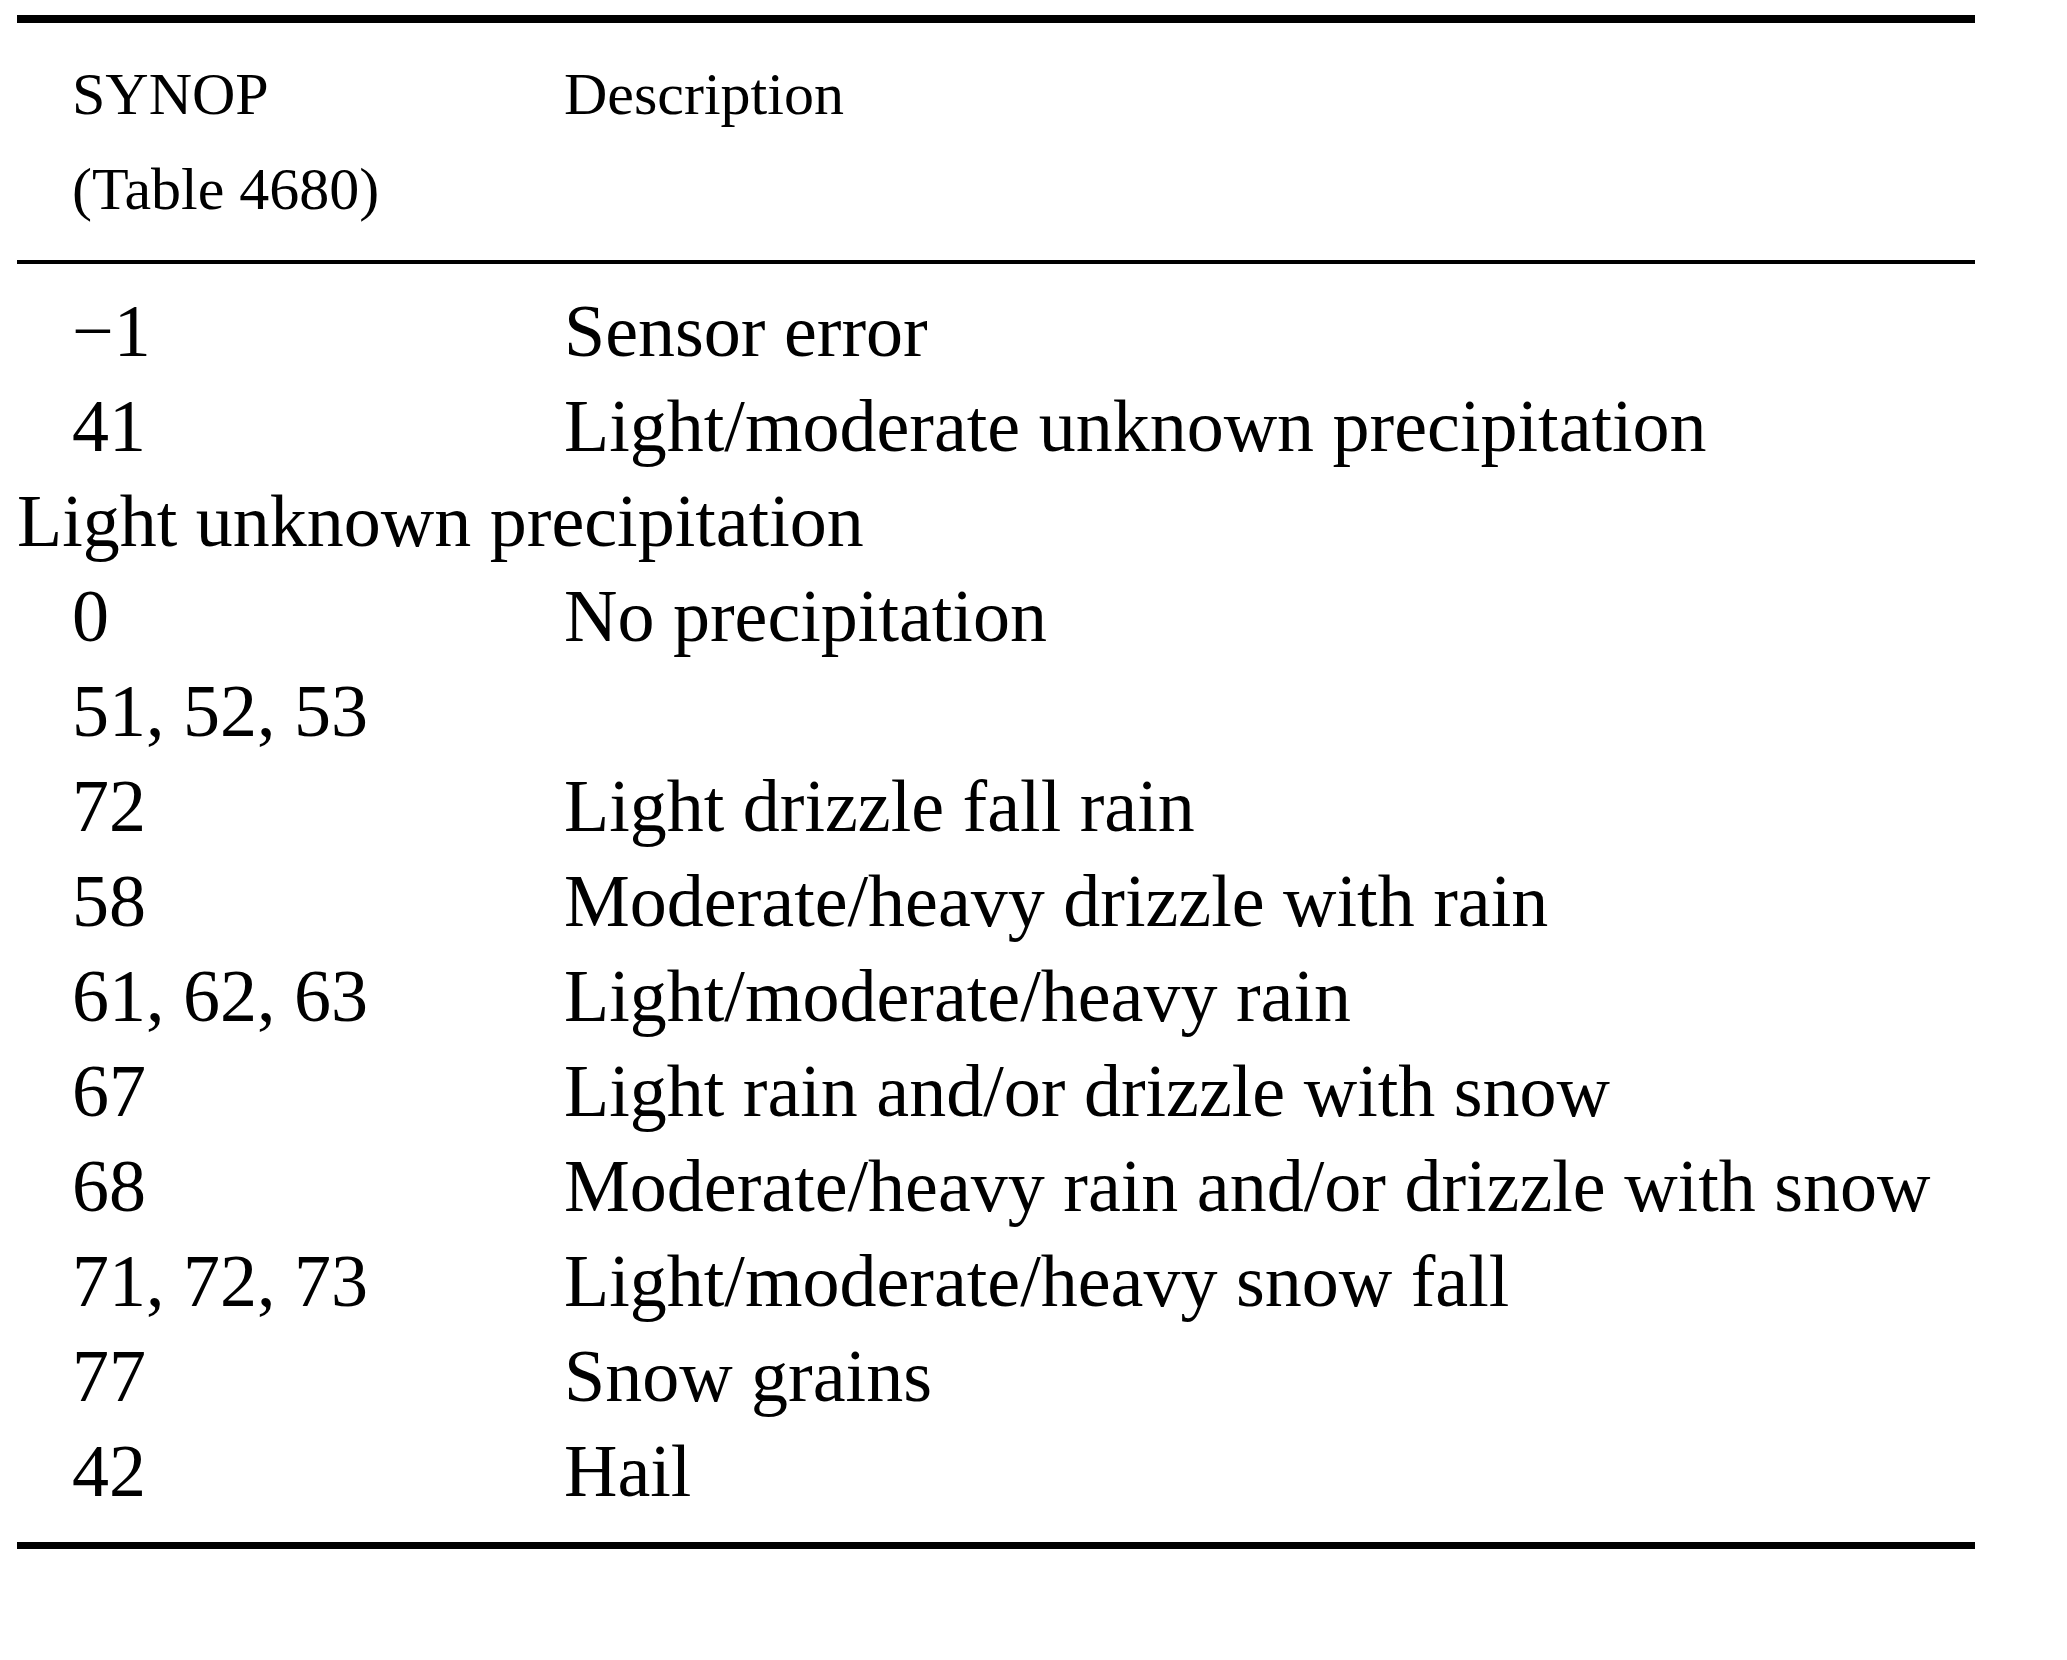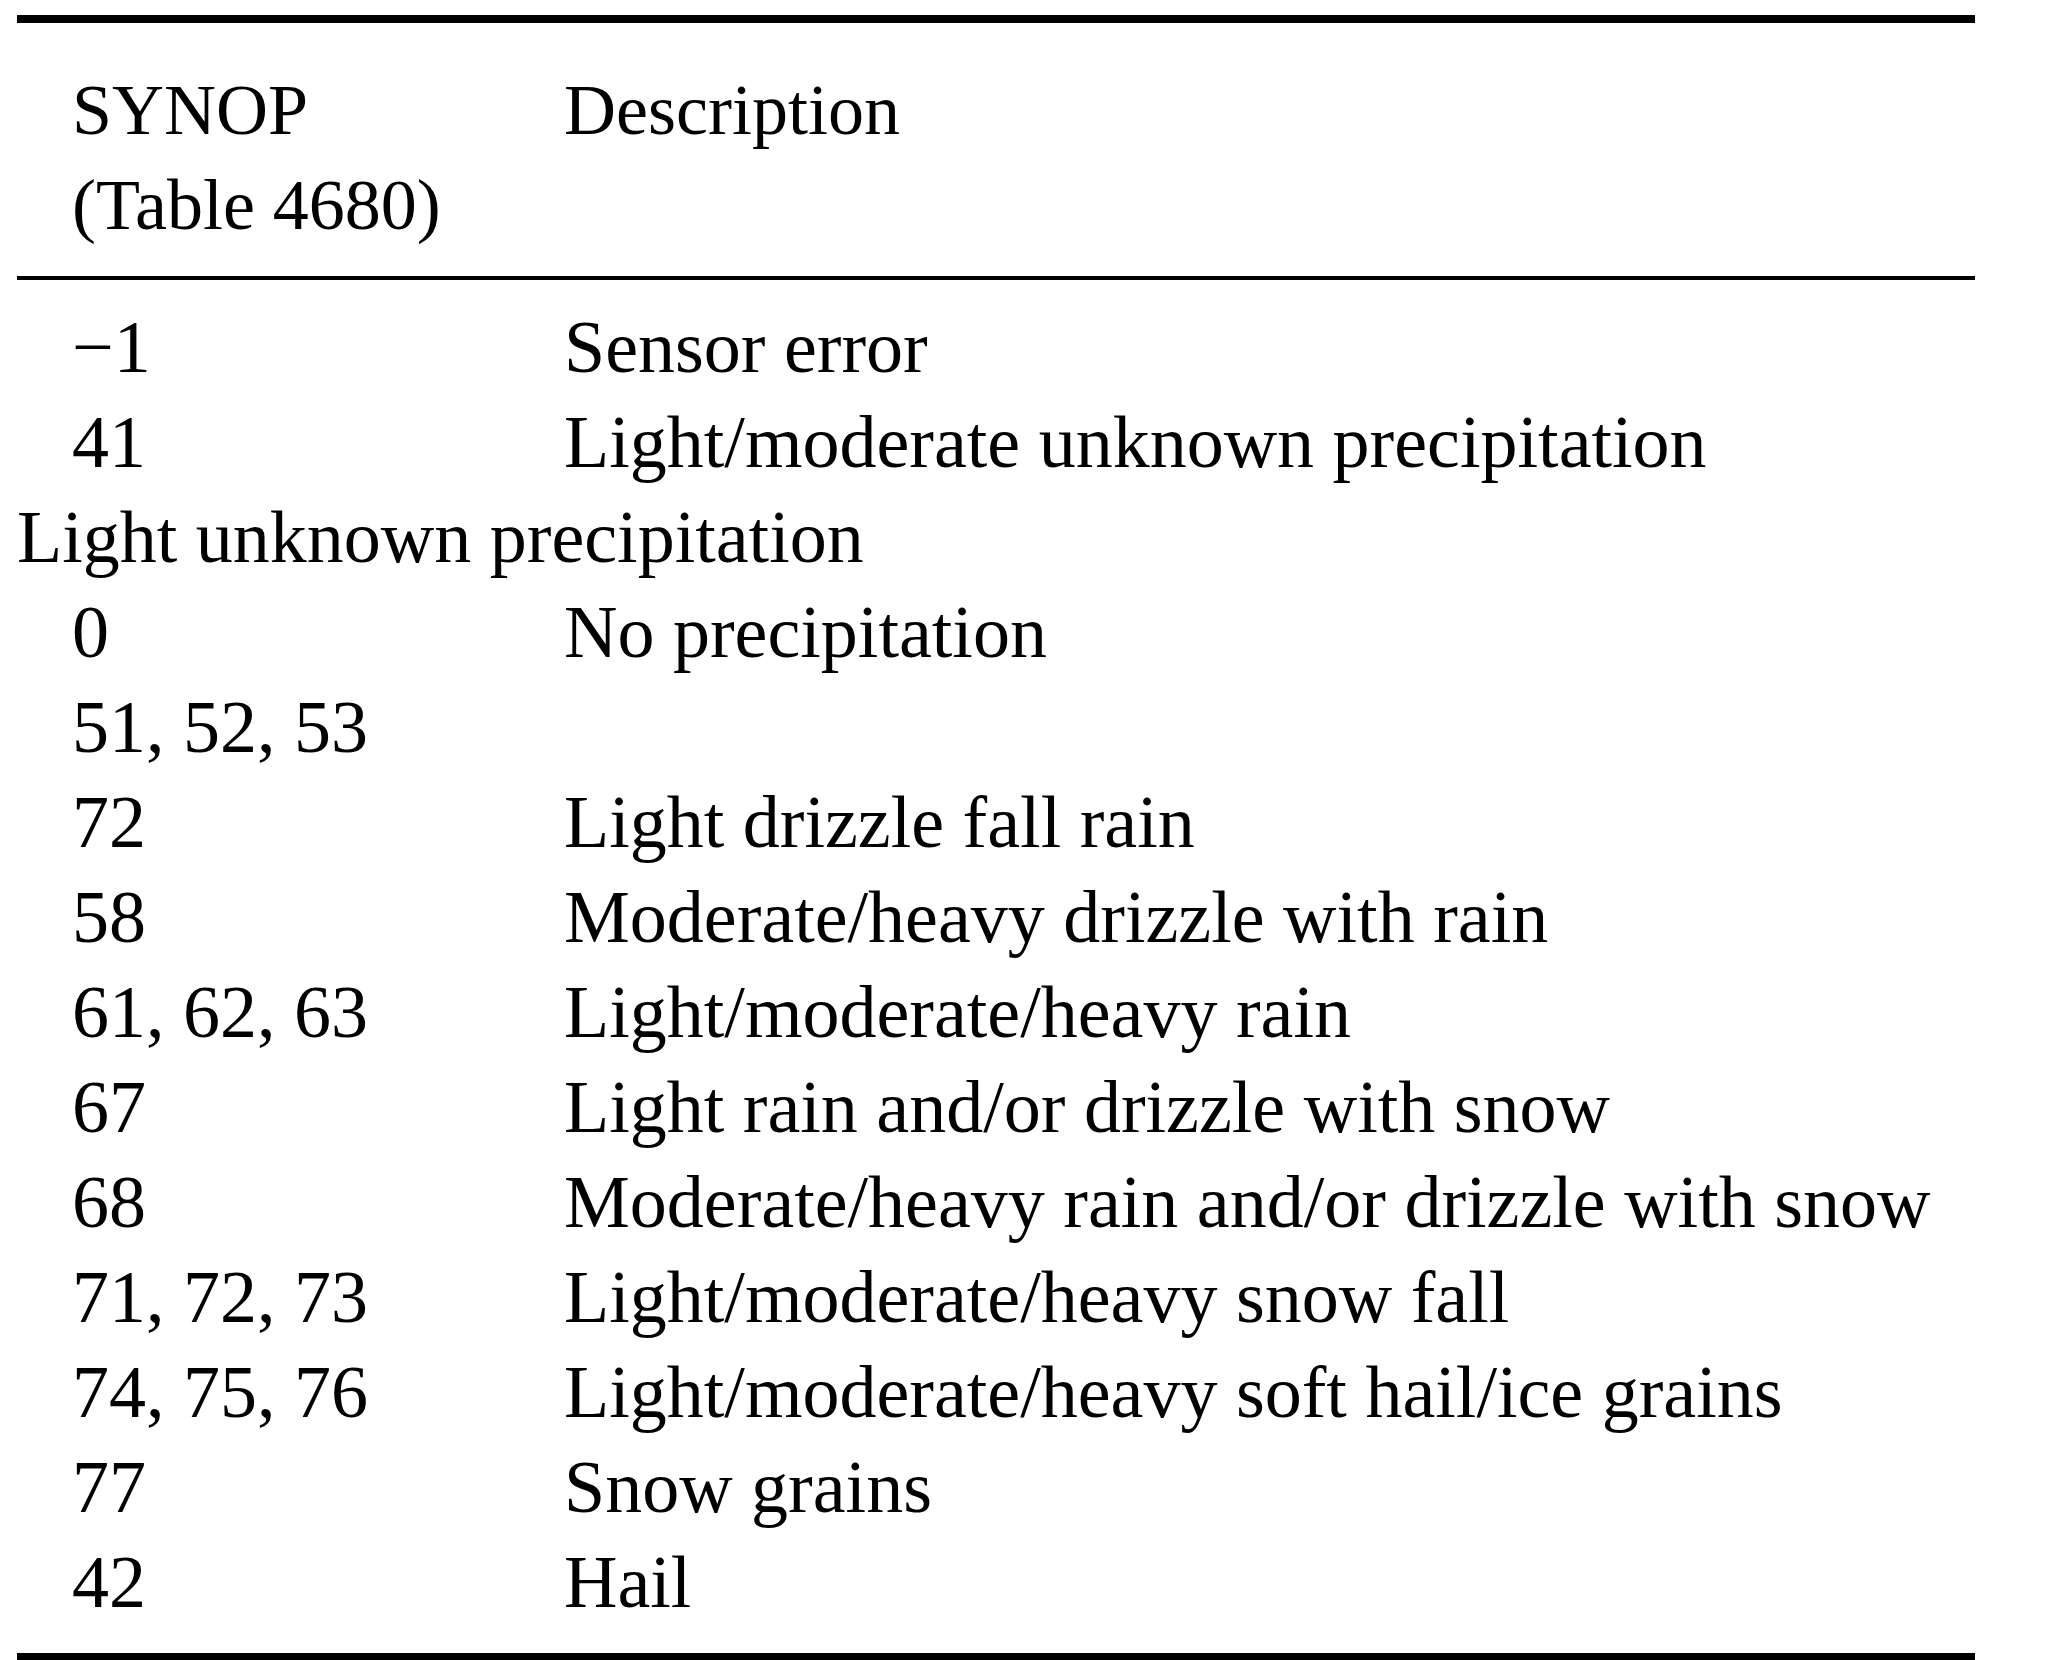--- a/index.html
+++ b/index.html
@@ -22,22 +22,22 @@
     width: 1958px;
   }
   .rule {
     background: #000000;
     width: 100%;
   }
   .rule-top    { height: 8px; }
   .rule-mid    { height: 4px; }
   .rule-bottom { height: 7px; }
   .table-header {
-    padding: 40px 0 23px 0;
-    font-size: 72px;
+    padding: 24px 0 23px 0;
+    font-size: 60px;
     line-height: 95px;
     display: flex;
   }
   .table-body {
     padding: 20px 0 23px 0;
     font-size: 74px;
     line-height: 95px;
   }
   .trow {
     display: flex;
@@ -118,24 +118,20 @@
   <div class="trow">
     <div class="cell-code">68</div>
     <div class="cell-desc">Moderate/heavy rain and/or drizzle with snow</div>
   </div>
 
   <div class="trow">
     <div class="cell-code">71, 72, 73</div>
     <div class="cell-desc">Light/moderate/heavy snow fall</div>
   </div>
 
-  <div class="trow">
-    <div class="cell-code">74, 75, 76</div>
-    <div class="cell-desc">Light/moderate/heavy soft hail/ice grains</div>
-  </div>
 
   <div class="trow">
     <div class="cell-code">77</div>
     <div class="cell-desc">Snow grains</div>
   </div>
 
   <div class="trow">
     <div class="cell-code">42</div>
     <div class="cell-desc">Hail</div>
   </div>

